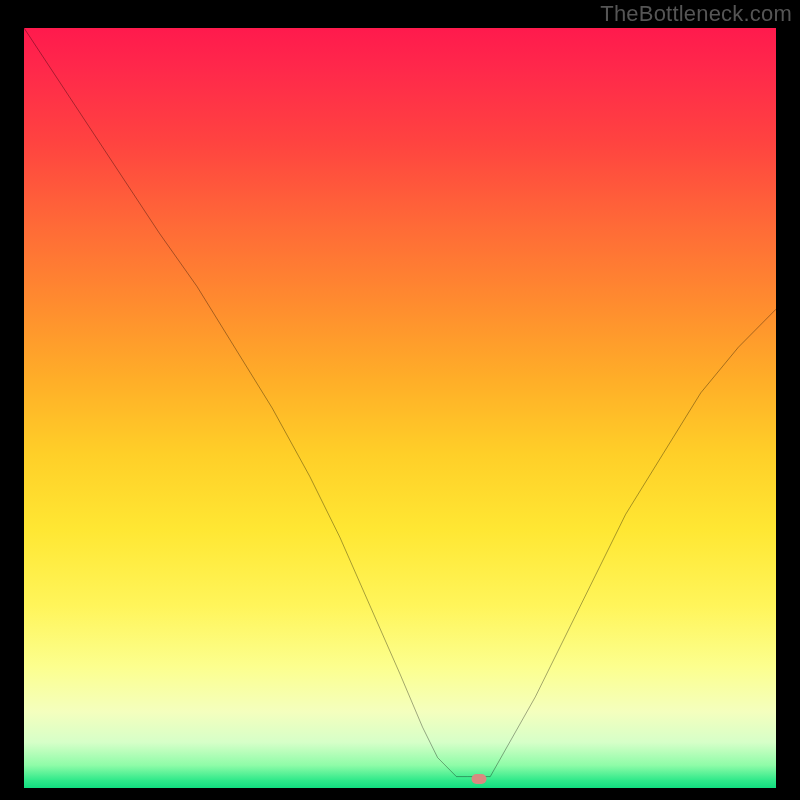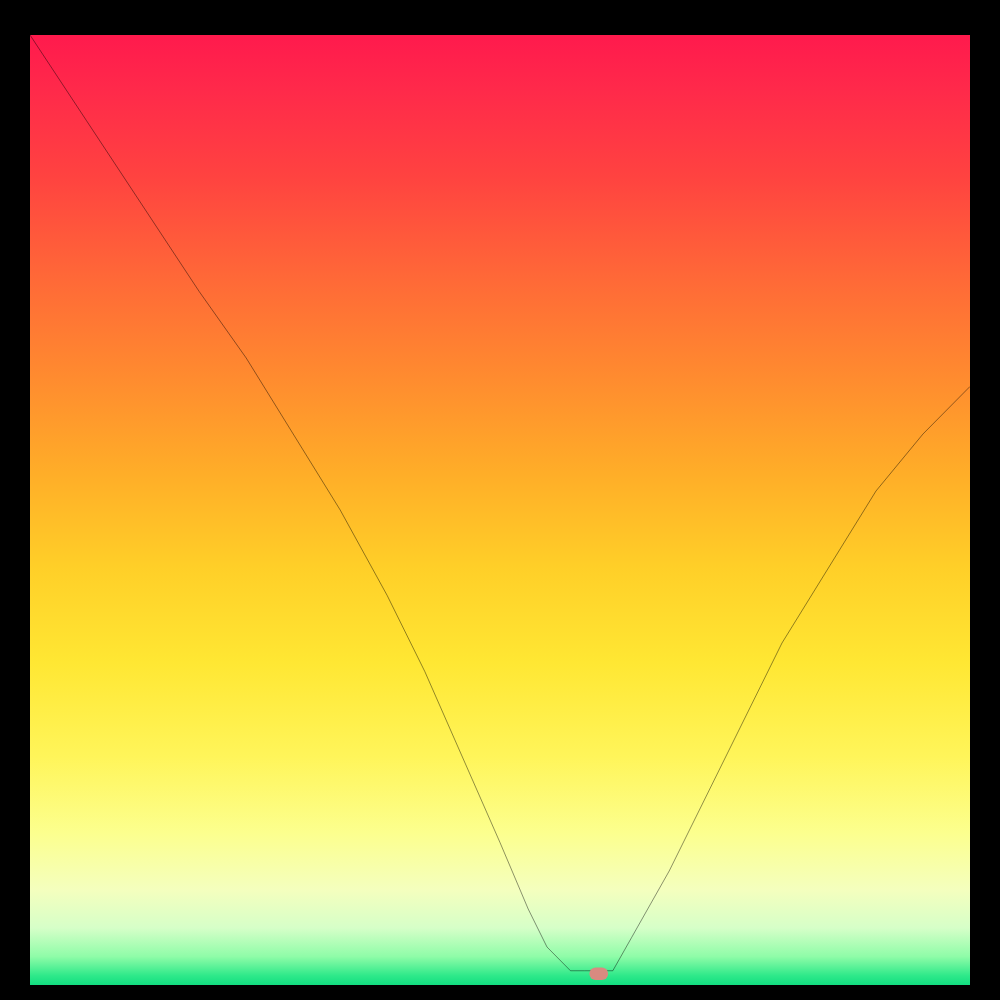--- a/index.html
+++ b/index.html
@@ -76,20 +76,21 @@
     border-radius: 5px;
     background: #d98a80;
     transform: translate(-50%, -50%);
   }
 </style>
 </head>
 <body>
 
 <div class="frame">
 
+  <span class="watermark">TheBottleneck.com</span>
 
   <div class="plot">
     <div class="gradient"></div>
 
     <svg class="curve" viewBox="0 0 100 100" preserveAspectRatio="none">
       <path d="M0.000 0.000 L6.000 9.000 L12.000 18.000 L18.000 27.000 L23.000 34.000 L28.000 42.000 L33.000 50.000 L38.000 59.000 L42.000 67.000 L46.000 76.000 L50.000 85.000 L53.000 92.000 L55.000 96.000 L57.500 98.500 L59.000 98.500 L62.000 98.500 L64.000 95.000 L68.000 88.000 L72.000 80.000 L76.000 72.000 L80.000 64.000 L85.000 56.000 L90.000 48.000 L95.000 42.000 L100.000 37.000" fill="none" stroke="#000000" stroke-width="0.35" vector-effect="non-scaling-stroke"></path>
     </svg>
 
     <div class="marker" style="left: 60.5%; top: 98.8%; background: rgb(217, 138, 128);"></div>
   </div>

